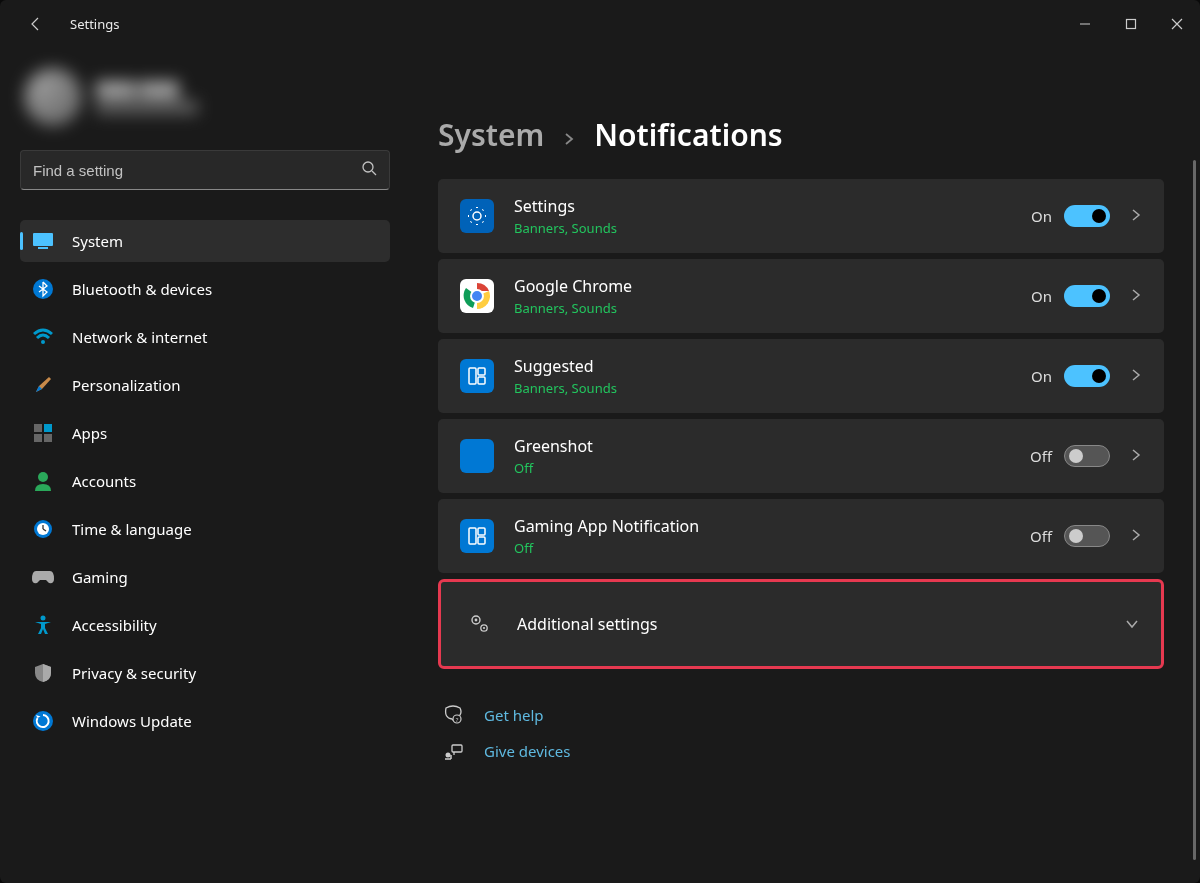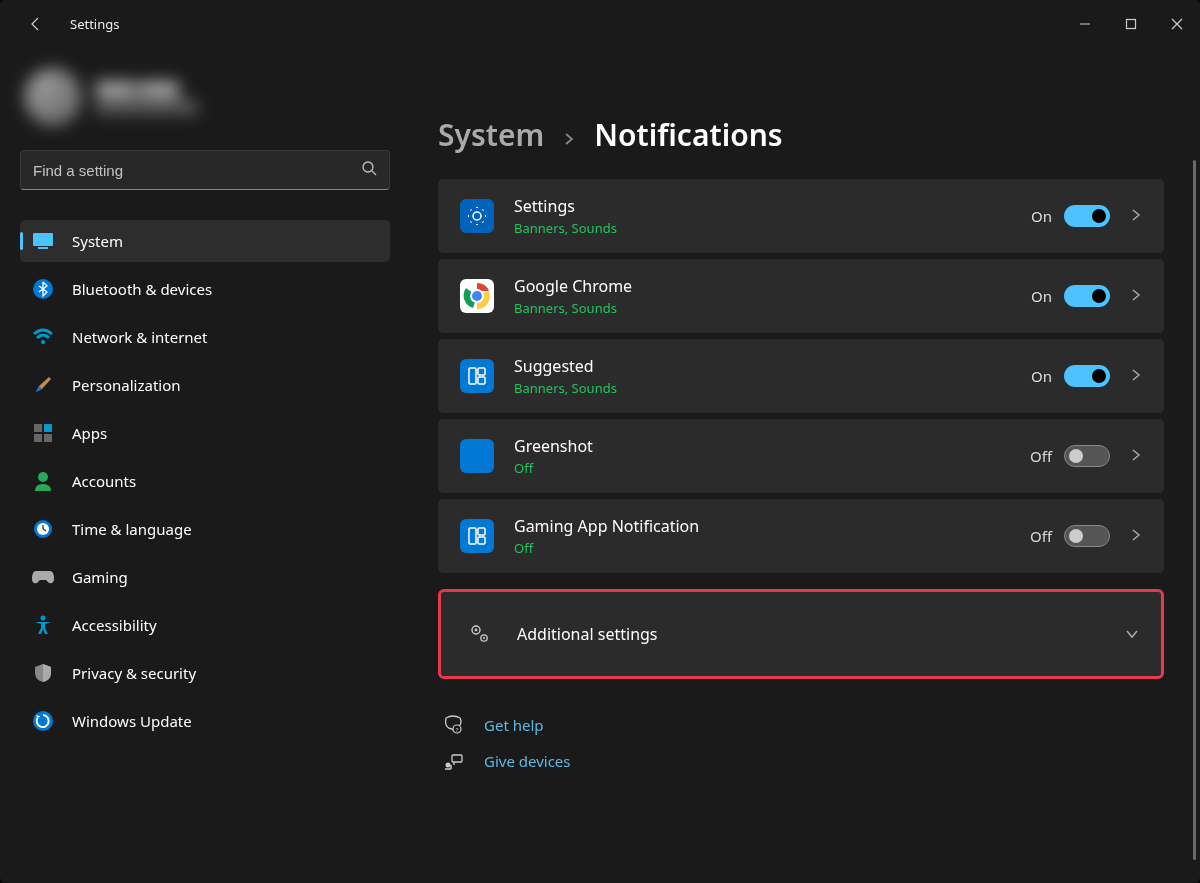--- a/index.html
+++ b/index.html
@@ -180,21 +180,20 @@
     width: 14px; height: 14px;
     border-radius: 50%;
     top: 4px;
   }
   .toggle.on::after { right: 4px; background: #000; }
   .toggle.off::after { left: 4px; top: 3px; background: #ccc; }
   .chevron { color: #aaa; }
 
   .card.expandable {
     min-height: 90px;
-    margin-top: 10px;
   }
   .highlight-outline {
     border: 3px solid #e63950;
     border-radius: 6px;
   }
   .expandable .card-icon-ghost {
     width: 34px; margin-right: 20px;
     display: flex; align-items: center; justify-content: center;
     color: #ccc;
   }

